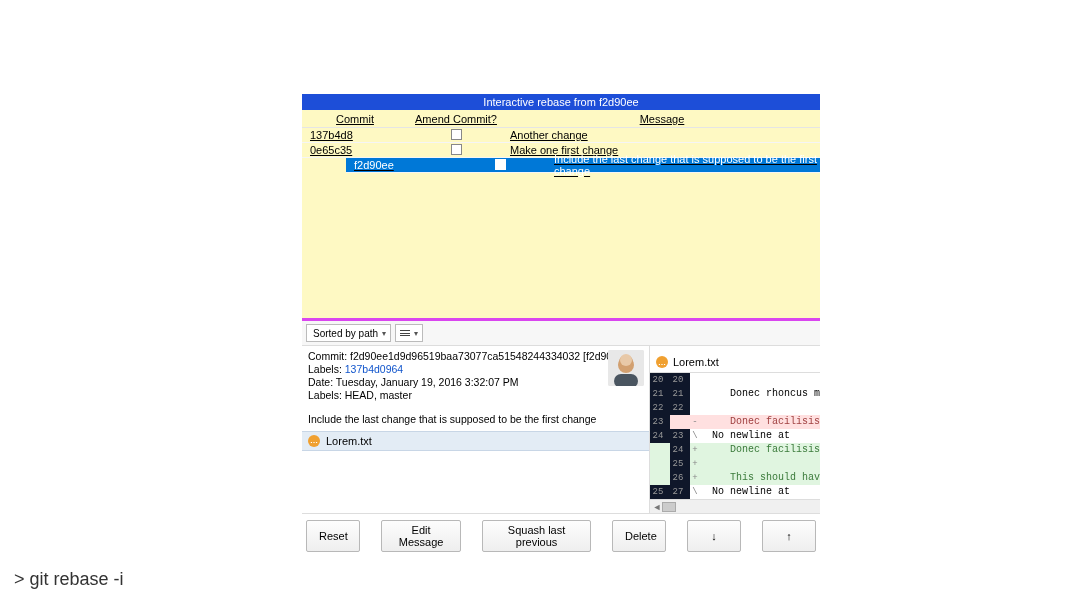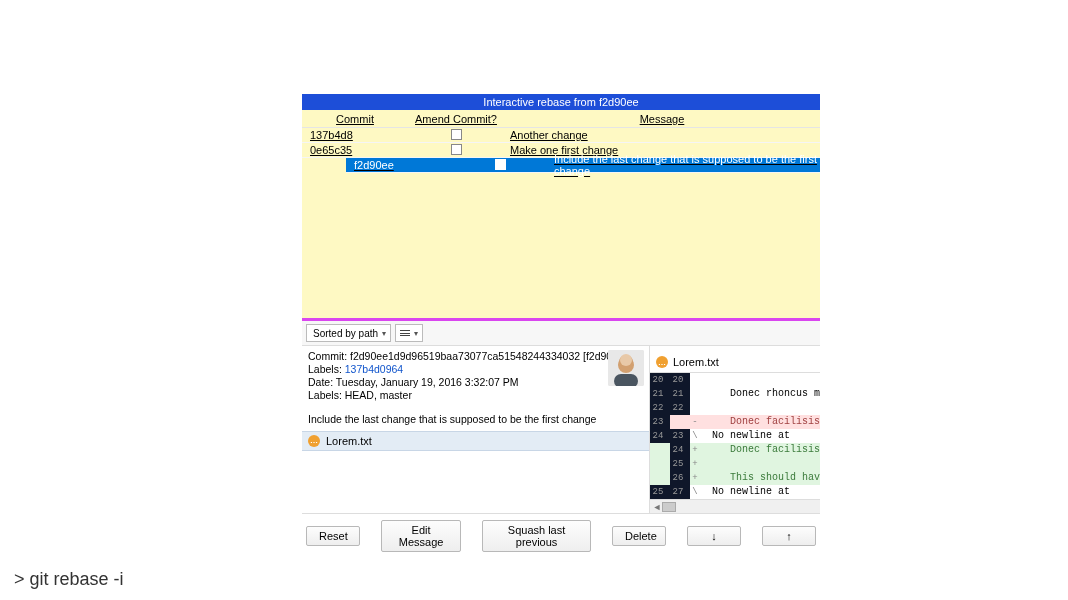--- a/index.html
+++ b/index.html
@@ -42,21 +42,21 @@
   .ln { width: 20px; text-align: center; color: #999; padding-right: 4px; background: #0f172a; font-size:9px; }
   .diff-row .code { flex: 1; white-space: pre; padding-left: 6px; overflow: hidden; }
   .diff-row.del { background: #ffe0e0; }
   .diff-row.del .code { color: #a04040; }
   .diff-row.add { background: #e0f5e0; }
   .diff-row.add .code { color: #3a7a3a; }
   .diff-row .sign { width: 10px; text-align: center; color: #888; font-size:9px;}
   .hscroll { display:flex; height:14px; background:#f0f0f0; border-top:1px solid #ddd; align-items:center; padding:0 2px;}
   .hscroll .thumb{ width:14px; height:10px; background:#ccc; border:1px solid #aaa;}
   .hscroll .arrow{ width:10px; text-align:center; color:#777; font-size:9px;}
-  .bottom-bar { display: flex; gap: 21px; padding: 6px 4px 0 4px; align-items: center; }
+  .bottom-bar { display: flex; gap: 21px; padding: 6px 4px 0 4px; }
   .bottom-bar button { font-size: 11px; padding: 3px 12px; background: linear-gradient(#fdfdfd,#eee); border: 1px solid #b8b8b8; border-radius: 2px; cursor: pointer; min-width: 54px; }
   .cli { position: absolute; left: 14px; bottom: 10px; font-size: 18px; color: #333; font-family: Helvetica, Arial, sans-serif; }
 </style>
 </head>
 <body>
 
 <div class="app-window">
   <div class="title-bar">Interactive rebase from f2d90ee</div>
 
   <div class="top-grid">

